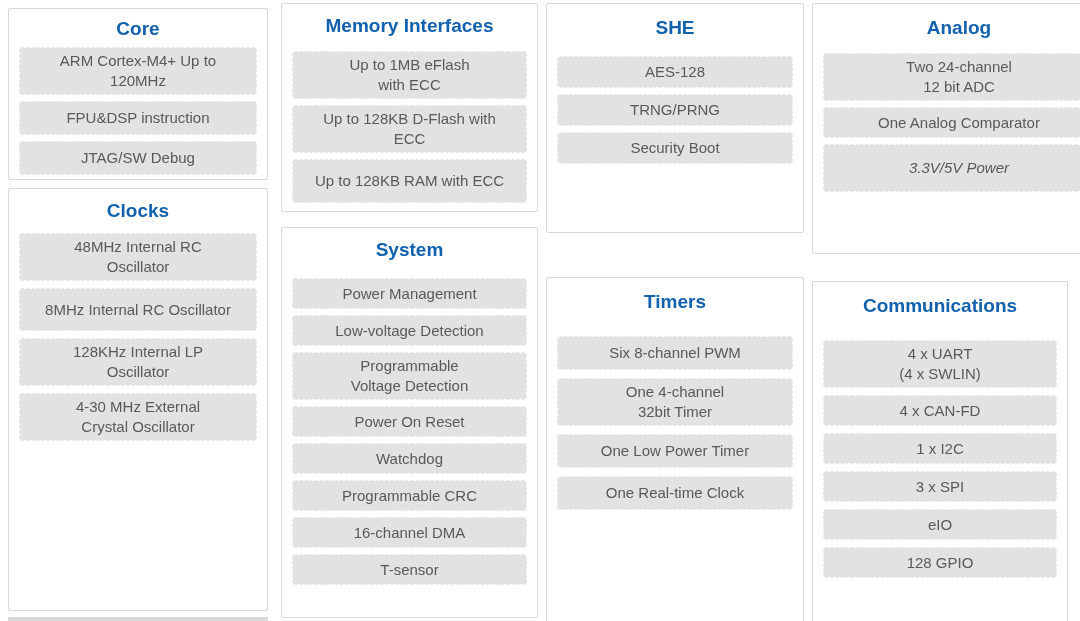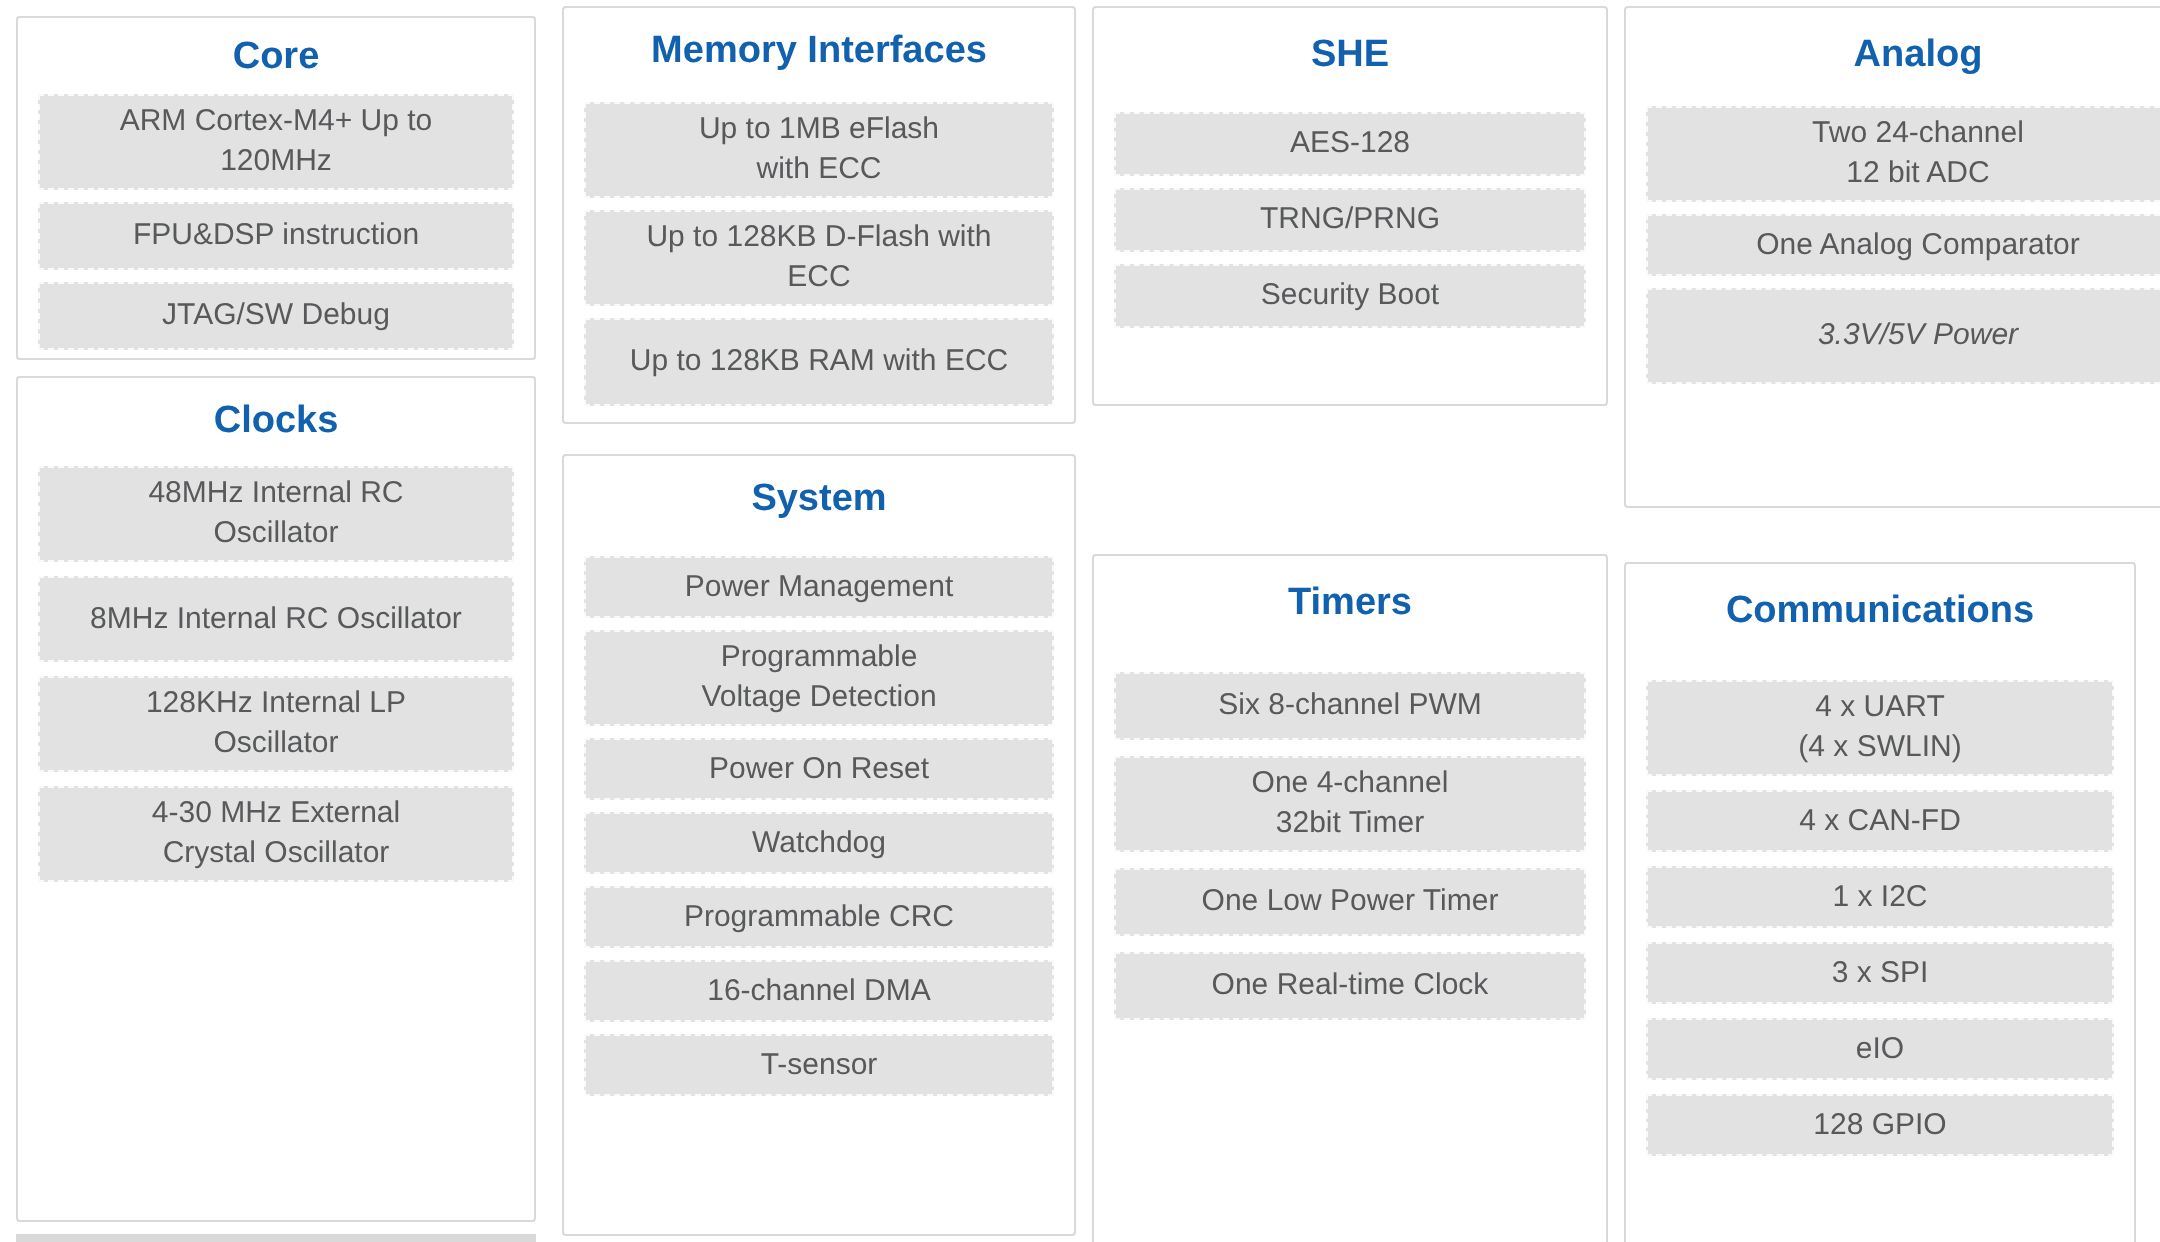--- a/index.html
+++ b/index.html
@@ -76,30 +76,31 @@
     <div class="cell">Up to 1MB eFlash
 with ECC</div>
     <div class="cell">Up to 128KB D-Flash with
 ECC</div>
     <div class="cell">Up to 128KB RAM with ECC</div>
   </section>
 
   <section class="box system" style="left:281px;top:227px;width:257px;height:391px;">
     <h2 class="title">System</h2>
     <div class="cell">Power Management</div>
+    <div class="cell">Low-voltage Detection</div>
     <div class="cell">Programmable
 Voltage Detection</div>
     <div class="cell">Power On Reset</div>
     <div class="cell">Watchdog</div>
     <div class="cell">Programmable CRC</div>
     <div class="cell">16-channel DMA</div>
     <div class="cell">T-sensor</div>
   </section>
 
-  <section class="box she" style="left:546px;top:3px;width:258px;height:200px;">
+  <section class="box she" style="left:546px;top:3px;width:258px;height:230px;">
     <h2 class="title">SHE</h2>
     <div class="cell">AES-128</div>
     <div class="cell">TRNG/PRNG</div>
     <div class="cell">Security Boot</div>
   </section>
 
   <section class="box timers" style="left:546px;top:277px;width:258px;height:354px;">
     <h2 class="title">Timers</h2>
     <div class="cell">Six 8-channel PWM</div>
     <div class="cell">One 4-channel

